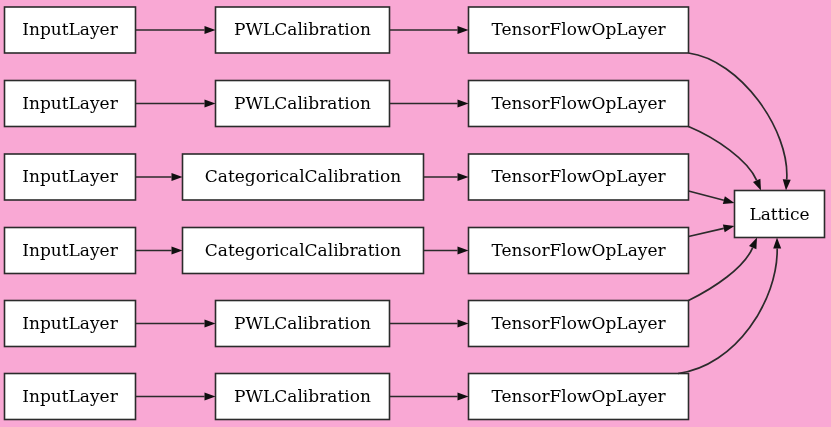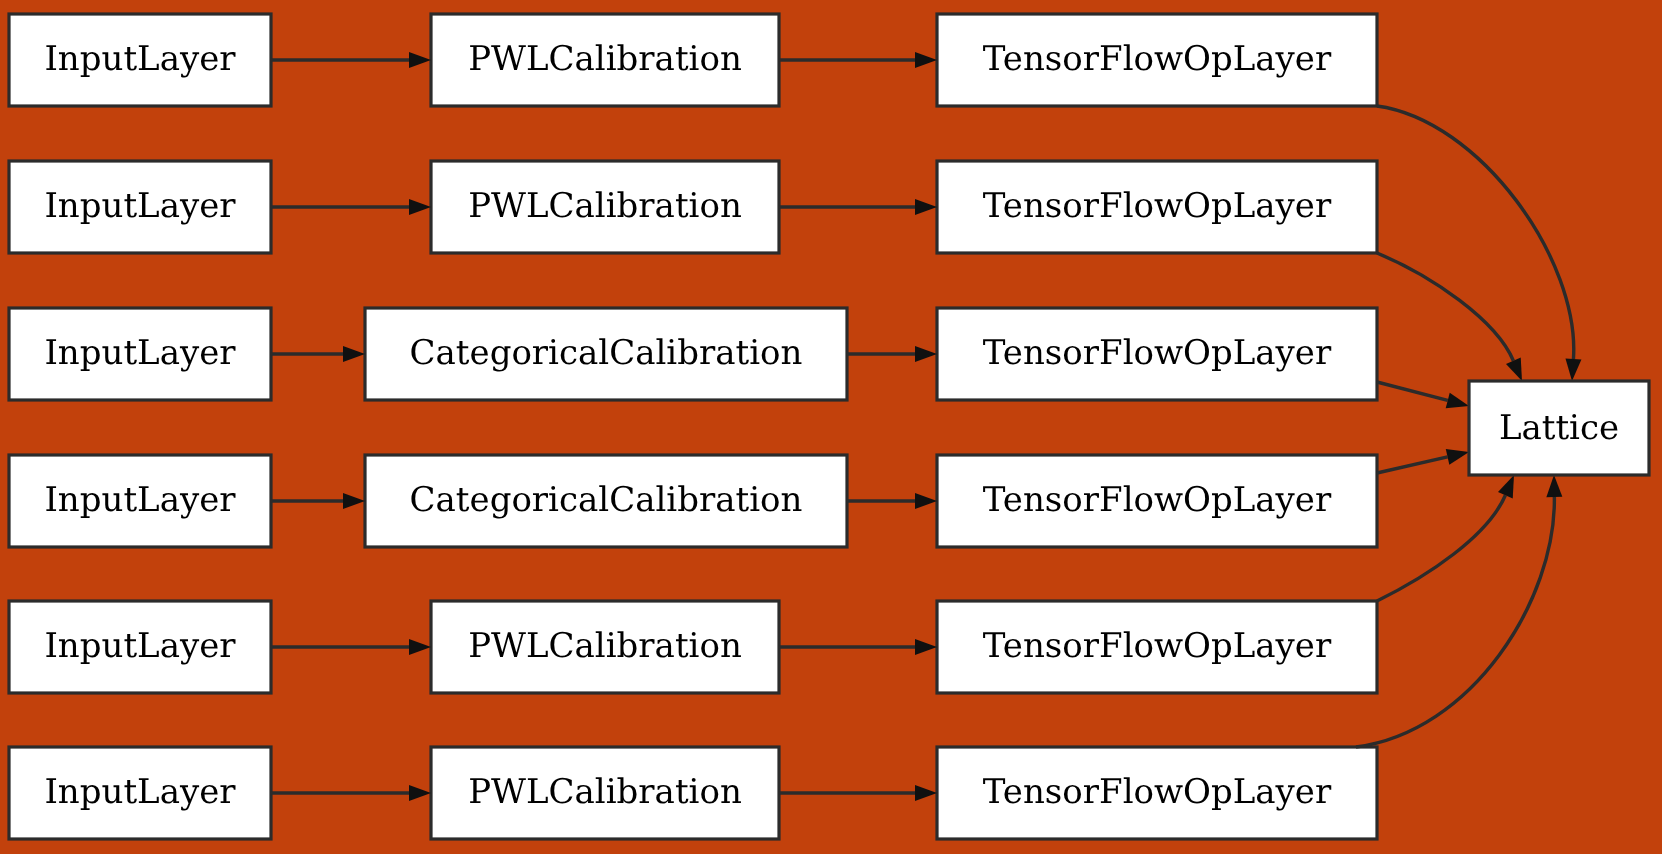--- a/index.html
+++ b/index.html
@@ -10,21 +10,21 @@
   body {
     width: 831px;
     height: 427px;
     overflow: hidden;
     font-family: "DejaVu Serif", "Liberation Serif", serif;
   }
   #diagram-root {
     position: relative;
     width: 831px;
     height: 427px;
-    background: #c2410c;
+    background: #f9a8d4;
   }
   svg#graph {
     display: block;
     width: 831px;
     height: 427px;
   }
   .node-box {
     fill: #ffffff;
     stroke: #2b2b2b;
     stroke-width: 1.6;

